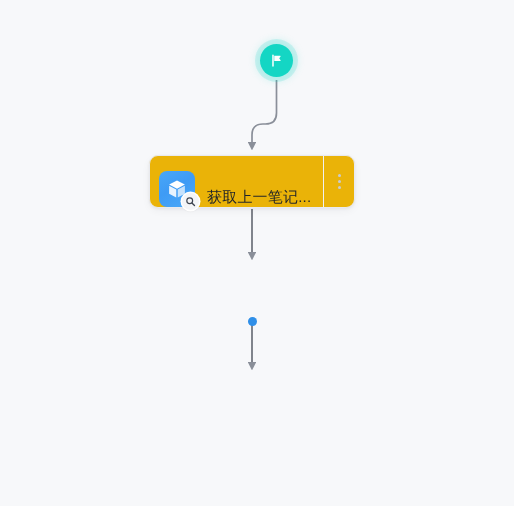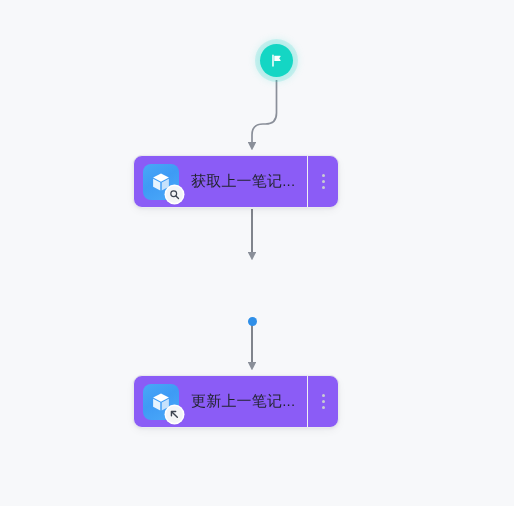--- a/index.html
+++ b/index.html
@@ -43,30 +43,30 @@
     align-items: center;
     justify-content: center;
     box-shadow: 0 0 0 5px rgba(20, 214, 196, 0.16),
                 0 0 10px 3px rgba(20, 214, 196, 0.22);
   }
   .start-node svg { display: block; }
 
   
   .card {
     position: absolute;
-    left: 133px;
+    left: 149px;
     width: 206px;
     height: 53px;
-    background: #8b5cf6;
+    background: #eab308;
     border: 1px solid #e9eaee;
     border-radius: 9px;
     box-shadow: 0 1px 3px rgba(20, 24, 40, 0.06),
                 0 3px 8px rgba(20, 24, 40, 0.045);
     display: flex;
-    align-items: center;
+    align-items: flex-end;
     box-sizing: border-box;
   }
   .card.c1 { top: 155px; }
   .card.c2 { top: 265px; }
   .card.c3 { top: 375px; }
 
   
   .node-icon {
     position: relative;
     width: 36px;
@@ -192,37 +192,14 @@
     </div>
     <div class="node-title">获取上一笔记...</div>
     <div class="menu-btn">
       <i></i>
         <i></i>
         <i></i>
     </div>
   </div>
 
 
-  <div class="card c3">
-    <div class="node-icon">
-      <div class="tile">
-        <svg width="22" height="22" viewBox="0 0 24 24" aria-hidden="true">
-          <path d="M12 2.6 L20.6 7.1 L12 11.6 L3.4 7.1 z" fill="#ffffff"></path>
-          <path d="M3.4 8.5 L11.2 12.6 L11.2 21.4 L3.4 17.3 z" fill="#ffffff" opacity="0.88"></path>
-          <path d="M20.6 8.5 L12.8 12.6 L12.8 21.4 L20.6 17.3 z" fill="#ffffff" opacity="0.7"></path>
-        </svg>
-      </div>
-      <div class="badge">
-        <svg width="11" height="11" viewBox="0 0 14 14" aria-hidden="true">
-          <line x1="3.4" y1="3.4" x2="10.6" y2="10.6" stroke="#3d4450" stroke-width="1.8" stroke-linecap="round"></line>
-          <path d="M3.1 8.5 L3.1 3.1 L8.5 3.1" fill="none" stroke="#3d4450" stroke-width="1.8" stroke-linecap="round" stroke-linejoin="round"></path>
-        </svg>
-      </div>
-    </div>
-    <div class="node-title">更新上一笔记...</div>
-    <div class="menu-btn">
-      <i></i>
-        <i></i>
-        <i></i>
-    </div>
-  </div>
 
 </div>
 
 </body></html>

